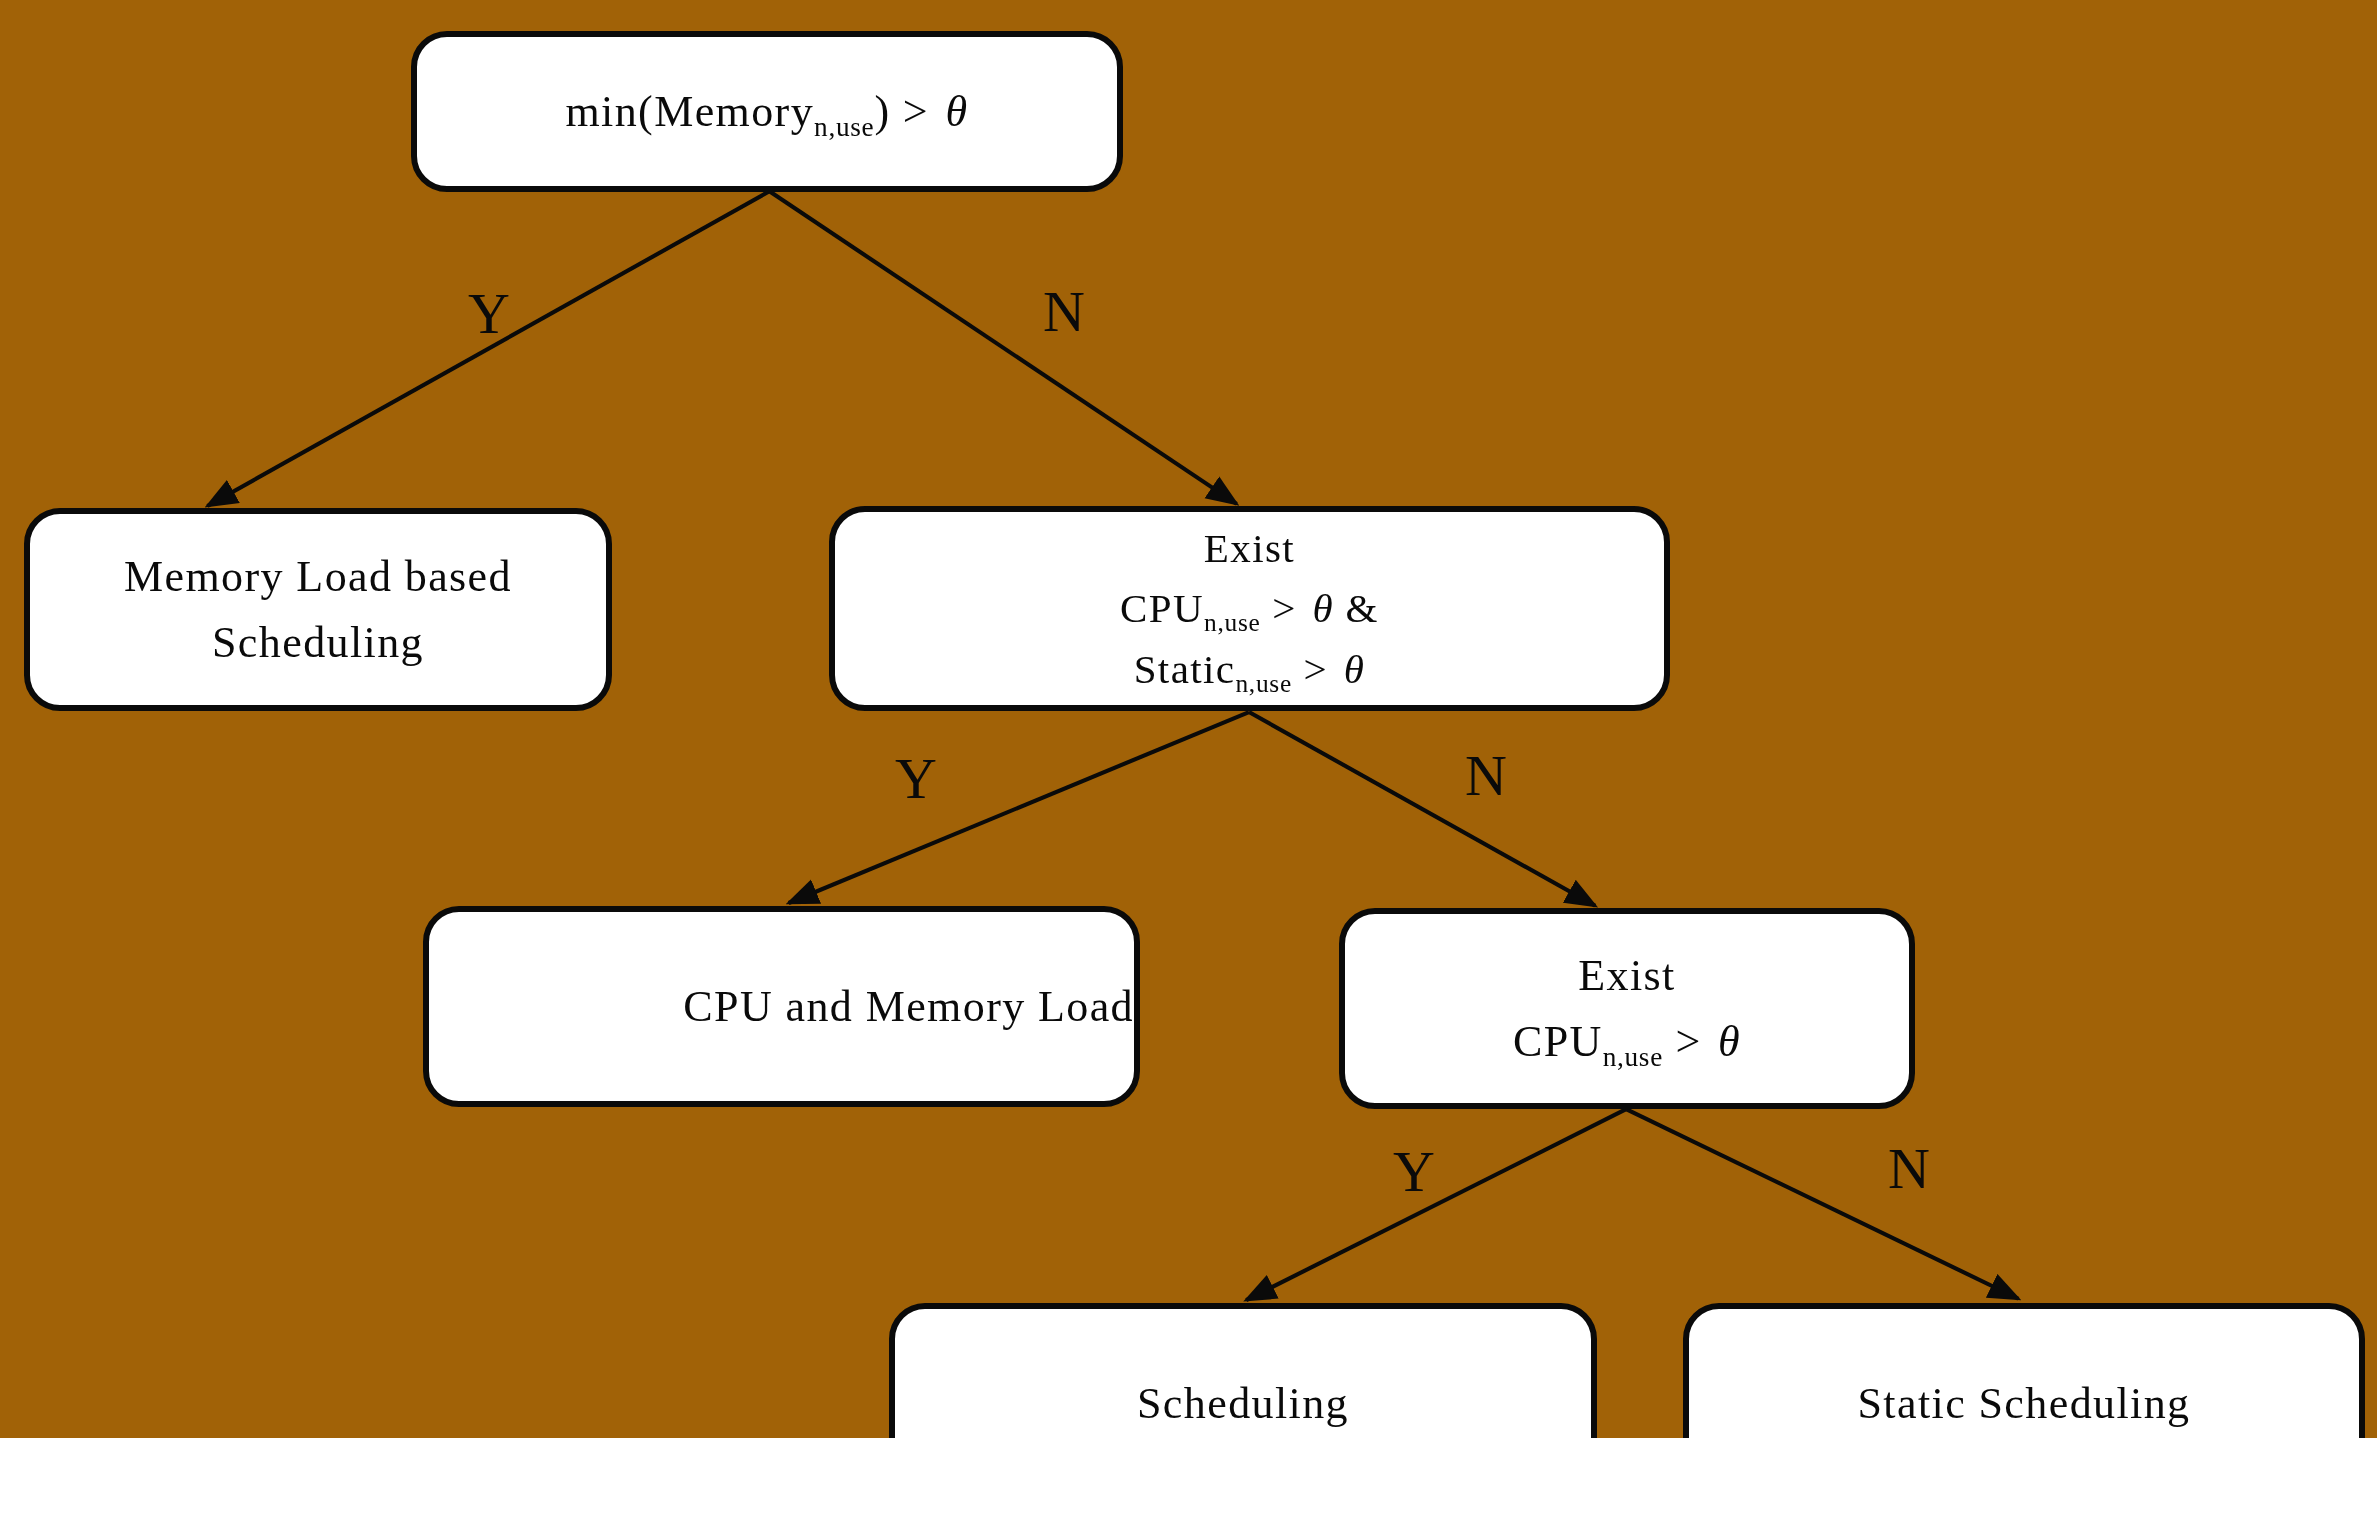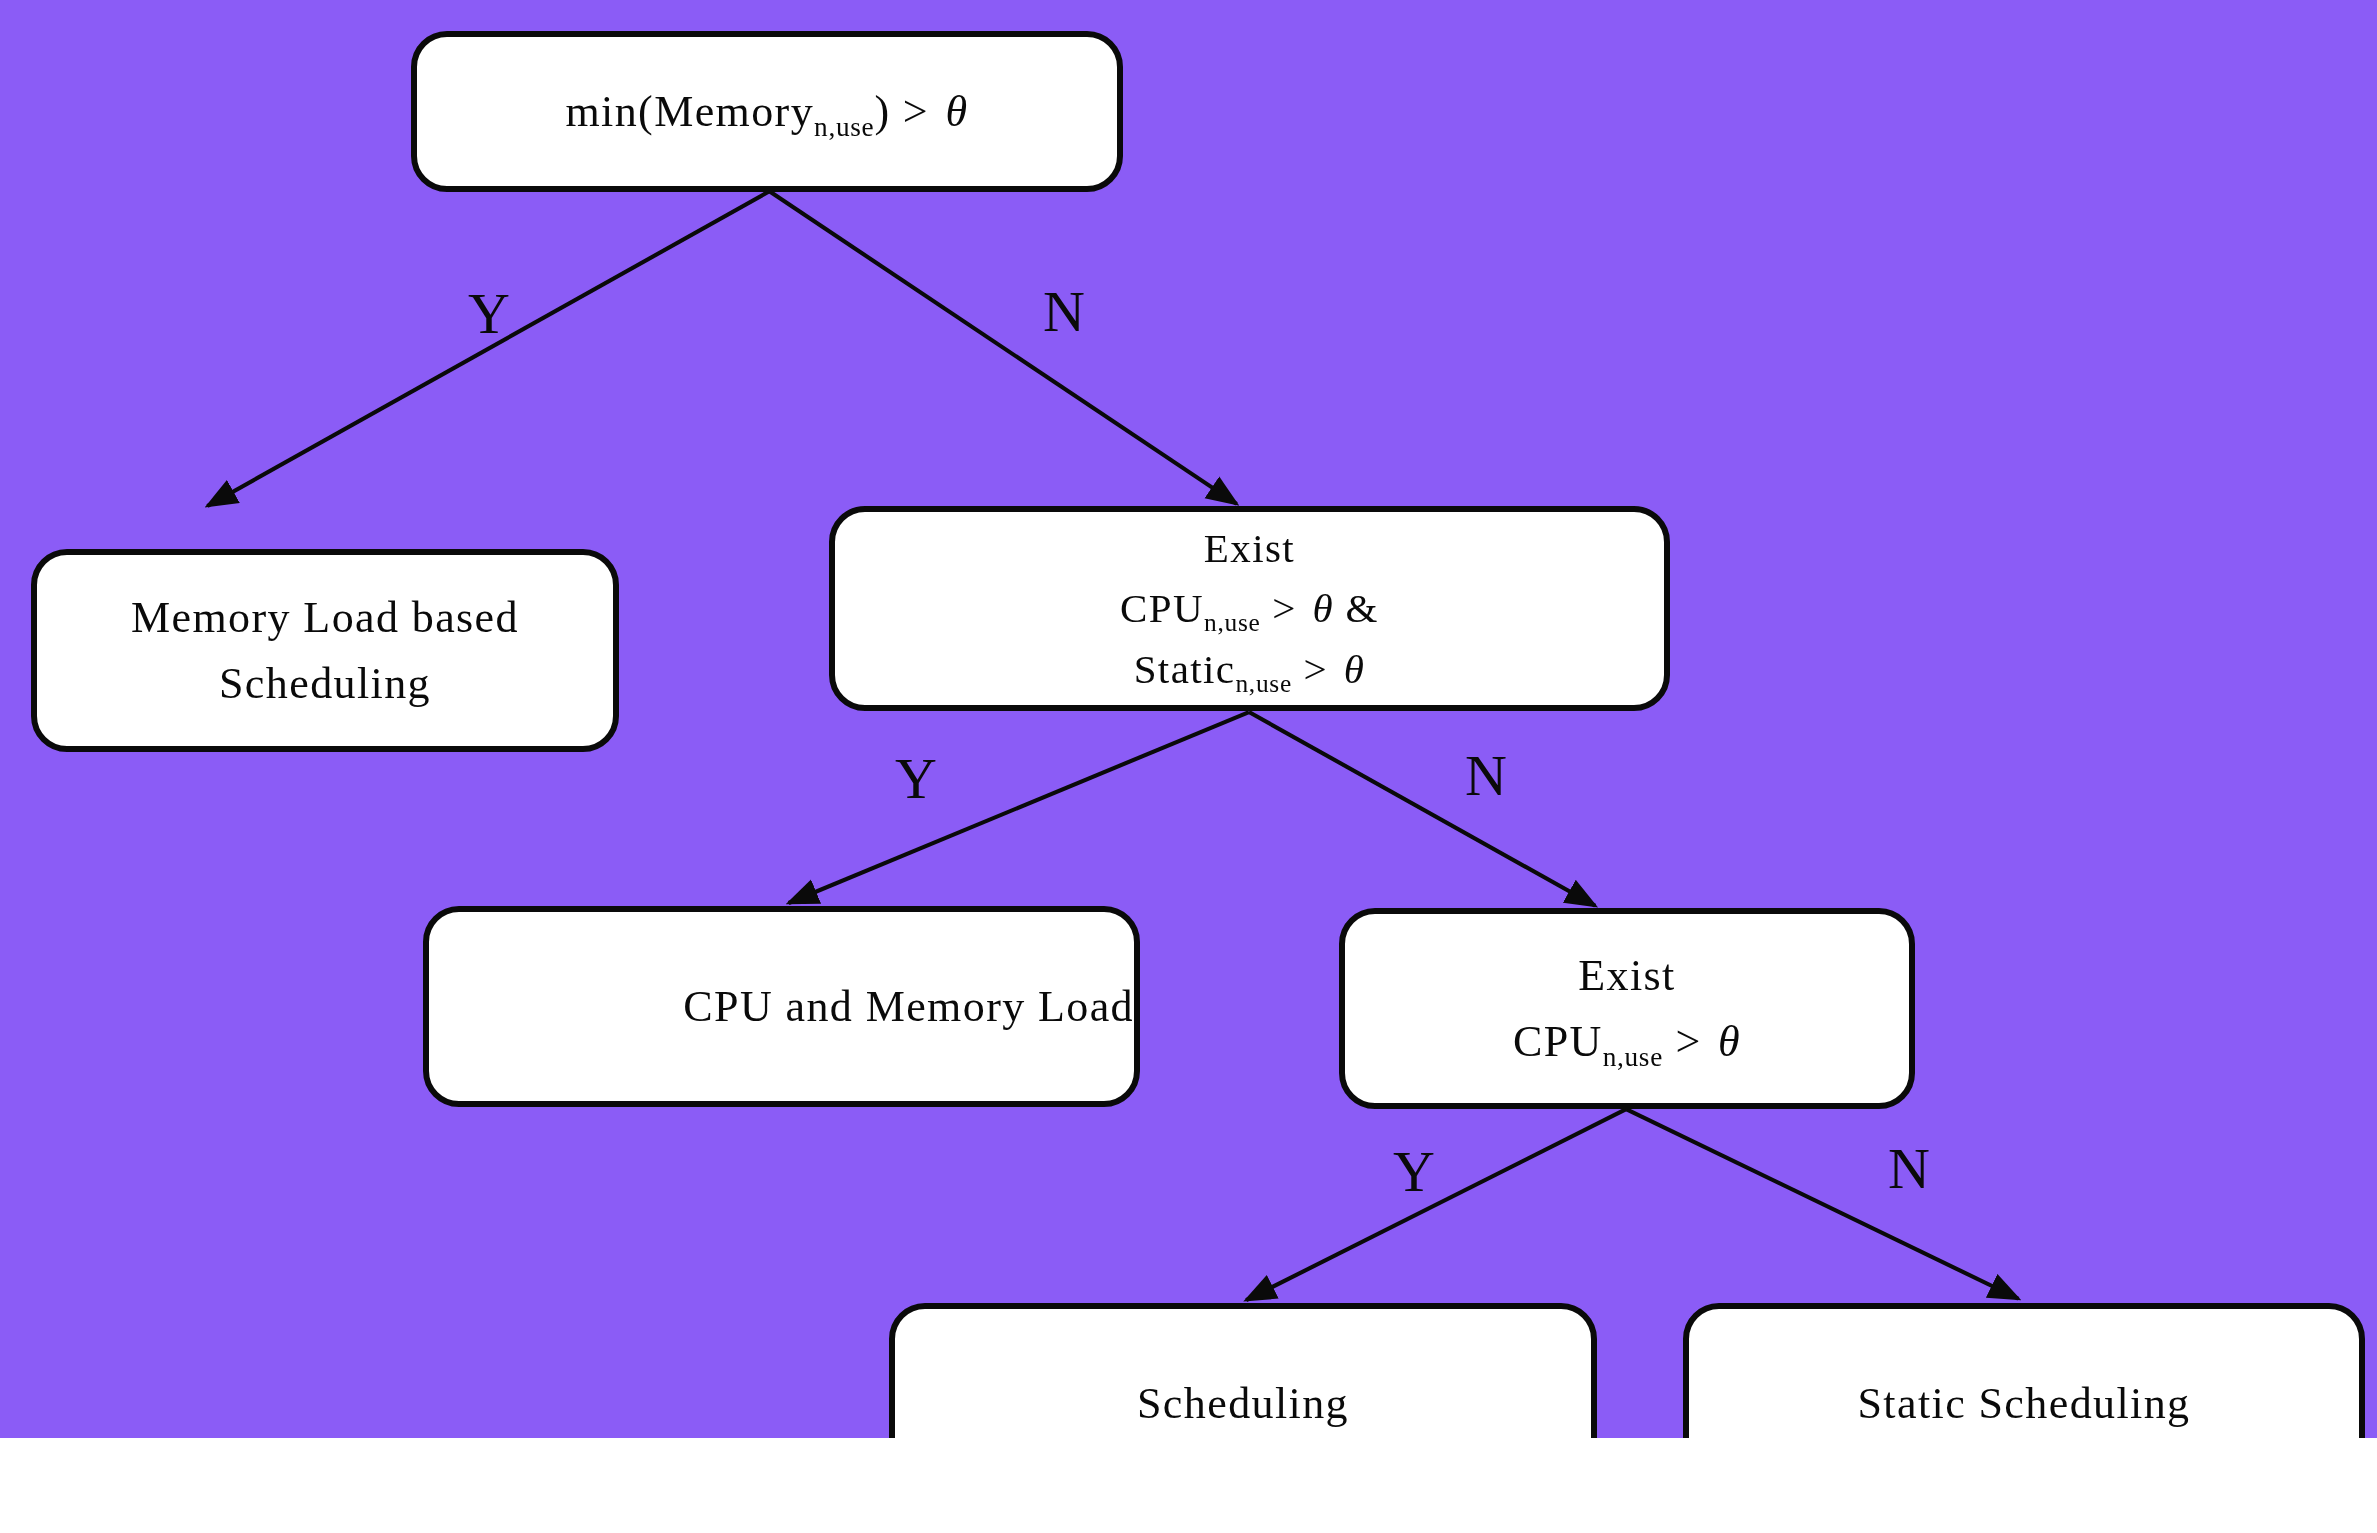--- a/index.html
+++ b/index.html
@@ -1,21 +1,21 @@
 <!DOCTYPE html>
 <html style="font-size:11px"><head>
 <meta charset="utf-8">
 <style>
   * { box-sizing: border-box; }
   html, body { margin: 0; padding: 0; background: #ffffff; }
   .canvas {
     position: relative;
     width: 2377px;
     height: 1438px;
-    background: #8b5cf6;
+    background: #a16207;
     font-family: "Liberation Serif", "DejaVu Serif", serif;
     color: #0a0a0a;
     overflow: hidden;
   }
   .edges-layer {
     position: absolute;
     left: 0; top: 0;
     width: 2377px; height: 1534px;
   }
   .edges-layer line {
@@ -68,21 +68,21 @@
     <line x1="1818" y1="1036" x2="1148" y2="1314" marker-end="url(#ah)"></line>
     <line x1="1818" y1="1036" x2="2322" y2="1318" marker-end="url(#ah)"></line>
     <line x1="2367" y1="1614" x2="1814" y2="1892" marker-end="url(#ah)"></line>
     <line x1="2367" y1="1614" x2="2938" y2="1890" marker-end="url(#ah)"></line>
   </svg>
 
   <div class="node" style="left:411px; top:31px; width:712px; height:161px;">
     <div class="tline"><span>min(Memory</span><sub class="subscr">n,use</sub><span>) &gt; </span><span class="theta">θ</span></div>
   </div>
 
-  <div class="node" style="left:31px; top:508px; width:588px; height:203px;margin-top:41px;">
+  <div class="node" style="left:24px; top:508px; width:588px; height:203px;">
     <div class="tline">Memory Load based</div>
     <div class="tline">Scheduling</div>
   </div>
 
   <div class="node compact" style="left:829px; top:506px; width:841px; height:205px;">
     <div class="tline">Exist</div>
     <div class="tline"><span>CPU</span><sub class="subscr">n,use</sub><span> &gt; </span><span class="theta">θ</span><span> &amp;</span></div>
     <div class="tline"><span>Static</span><sub class="subscr">n,use</sub><span> &gt; </span><span class="theta">θ</span></div>
   </div>
 

